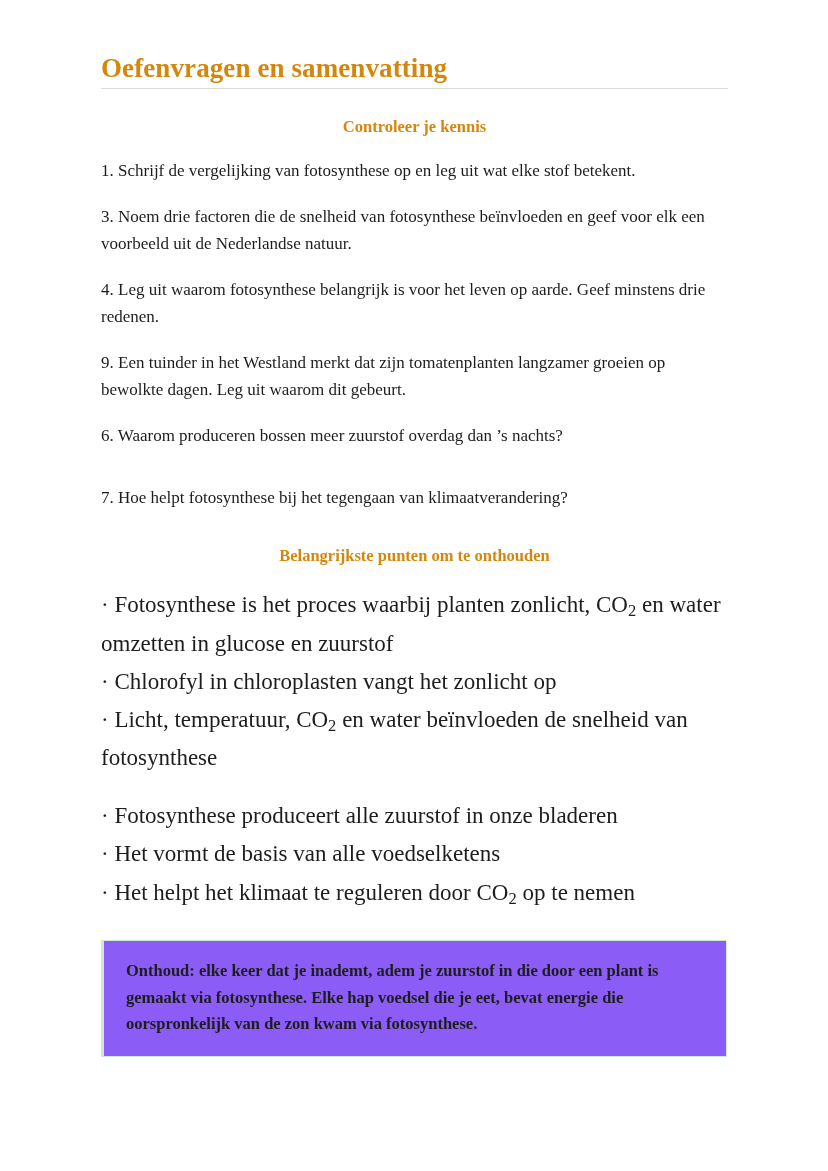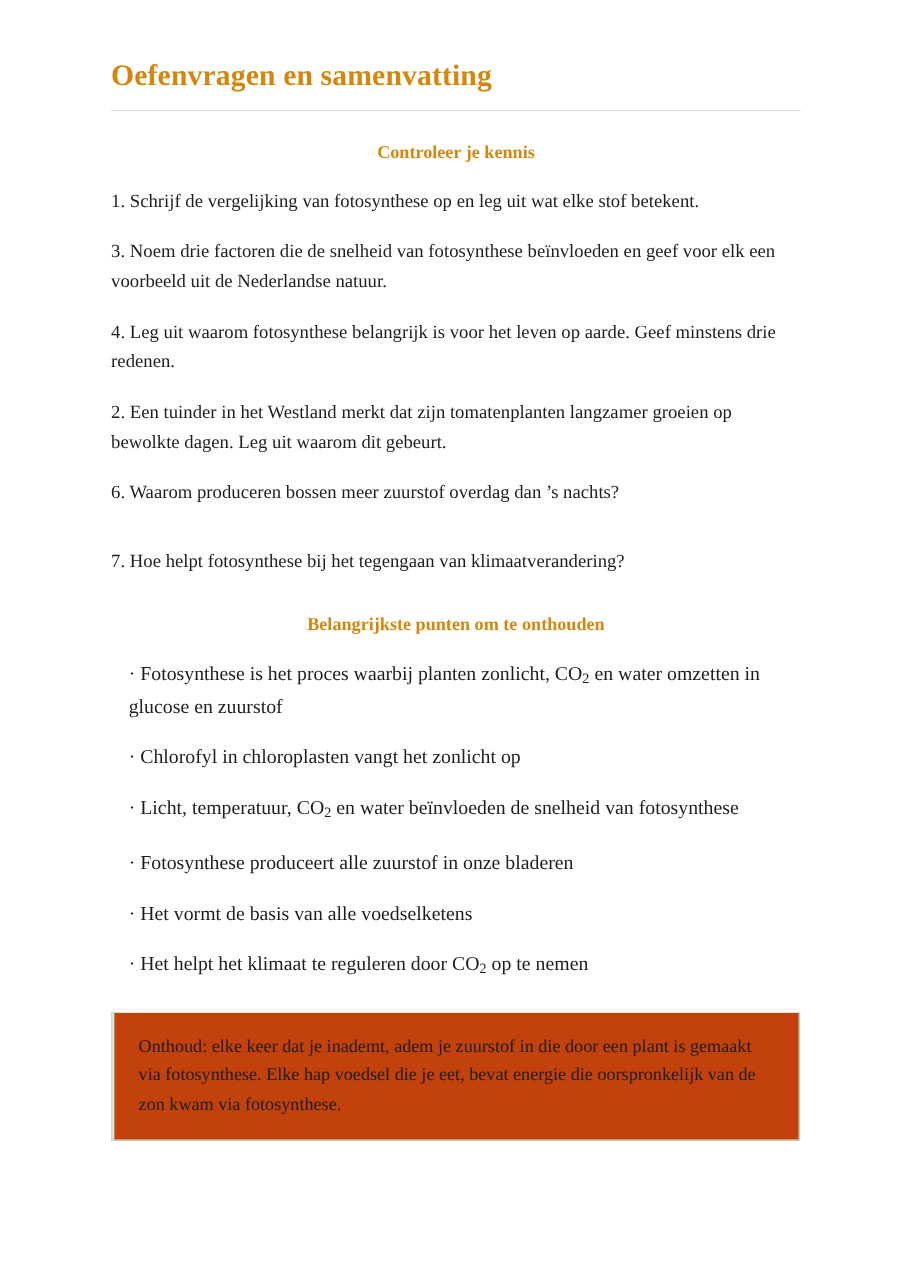--- a/index.html
+++ b/index.html
@@ -19,21 +19,21 @@
     height: 1171px;
     padding: 52px 100px 0 101px;
     background: #ffffff;
   }
   .doc-title {
     font-family: "Liberation Serif", serif;
     font-size: 27px;
     font-weight: bold;
     color: #d4870d;
     letter-spacing: 0.1px;
-    margin: 0 0 16px 0;
+    margin: 0 0 4px 0;
     line-height: 1.2;
   }
   .title-rule {
     height: 1px;
     background: #dcdcdc;
     margin: 0 0 28px 0;
   }
   .section-heading {
     font-family: "Liberation Serif", serif;
     font-size: 16.5px;
@@ -54,37 +54,38 @@
     max-width: 625px;
   }
   .q-item:last-child {
     margin-bottom: 0;
     margin-top: 35px;
   }
   .bullet-group {
     margin: 0 0 20px 0;
   }
   .bullet {
-    font-size: 18px;
+    font-size: 23px;
     line-height: 1.66;
-    margin: 16px;
+    margin: 0;
     max-width: 630px;
   }
   sub {
     font-size: 0.72em;
     vertical-align: -0.22em;
   }
   .note-box {
     box-sizing: border-box;
     margin-top: 28px;
-    background: #c2410c;
+    background: #8b5cf6;
     border: 1px solid #cfe9d6;
     border-left: 3px solid #cfe9d6;
     padding: 17px 22px 18px 22px;
     max-width: 626px;
+    font-weight: bold;
   }
   .note-text {
     font-size: 16.5px;
     line-height: 1.62;
     margin: 0;
     color: #1d1d1d;
   }
 </style>
 </head>
 <body>
@@ -93,21 +94,21 @@
 
   <h1 class="doc-title">Oefenvragen en samenvatting</h1>
   <div class="title-rule"></div>
 
   <h2 class="section-heading">Controleer je kennis</h2>
 
   <div>
     <p class="q-item">1. Schrijf de vergelijking van fotosynthese op en leg uit wat elke stof betekent.</p>
     <p class="q-item">3. Noem drie factoren die de snelheid van fotosynthese beïnvloeden en geef voor elk een voorbeeld uit de Nederlandse natuur.</p>
     <p class="q-item">4. Leg uit waarom fotosynthese belangrijk is voor het leven op aarde. Geef minstens drie redenen.</p>
-    <p class="q-item">2. Een tuinder in het Westland merkt dat zijn tomatenplanten langzamer groeien op bewolkte dagen. Leg uit waarom dit gebeurt.</p>
+    <p class="q-item">9. Een tuinder in het Westland merkt dat zijn tomatenplanten langzamer groeien op bewolkte dagen. Leg uit waarom dit gebeurt.</p>
     <p class="q-item">6. Waarom produceren bossen meer zuurstof overdag dan ’s nachts?</p>
     <p class="q-item">7. Hoe helpt fotosynthese bij het tegengaan van klimaatverandering?</p>
   </div>
 
   <h2 class="section-heading second">Belangrijkste punten om te onthouden</h2>
 
   <div class="bullet-group">
     <p class="bullet">· Fotosynthese is het proces waarbij planten zonlicht, CO<sub>2</sub> en water omzetten in glucose en zuurstof</p>
     <p class="bullet">· Chlorofyl in chloroplasten vangt het zonlicht op</p>
     <p class="bullet">· Licht, temperatuur, CO<sub>2</sub> en water beïnvloeden de snelheid van fotosynthese</p>

